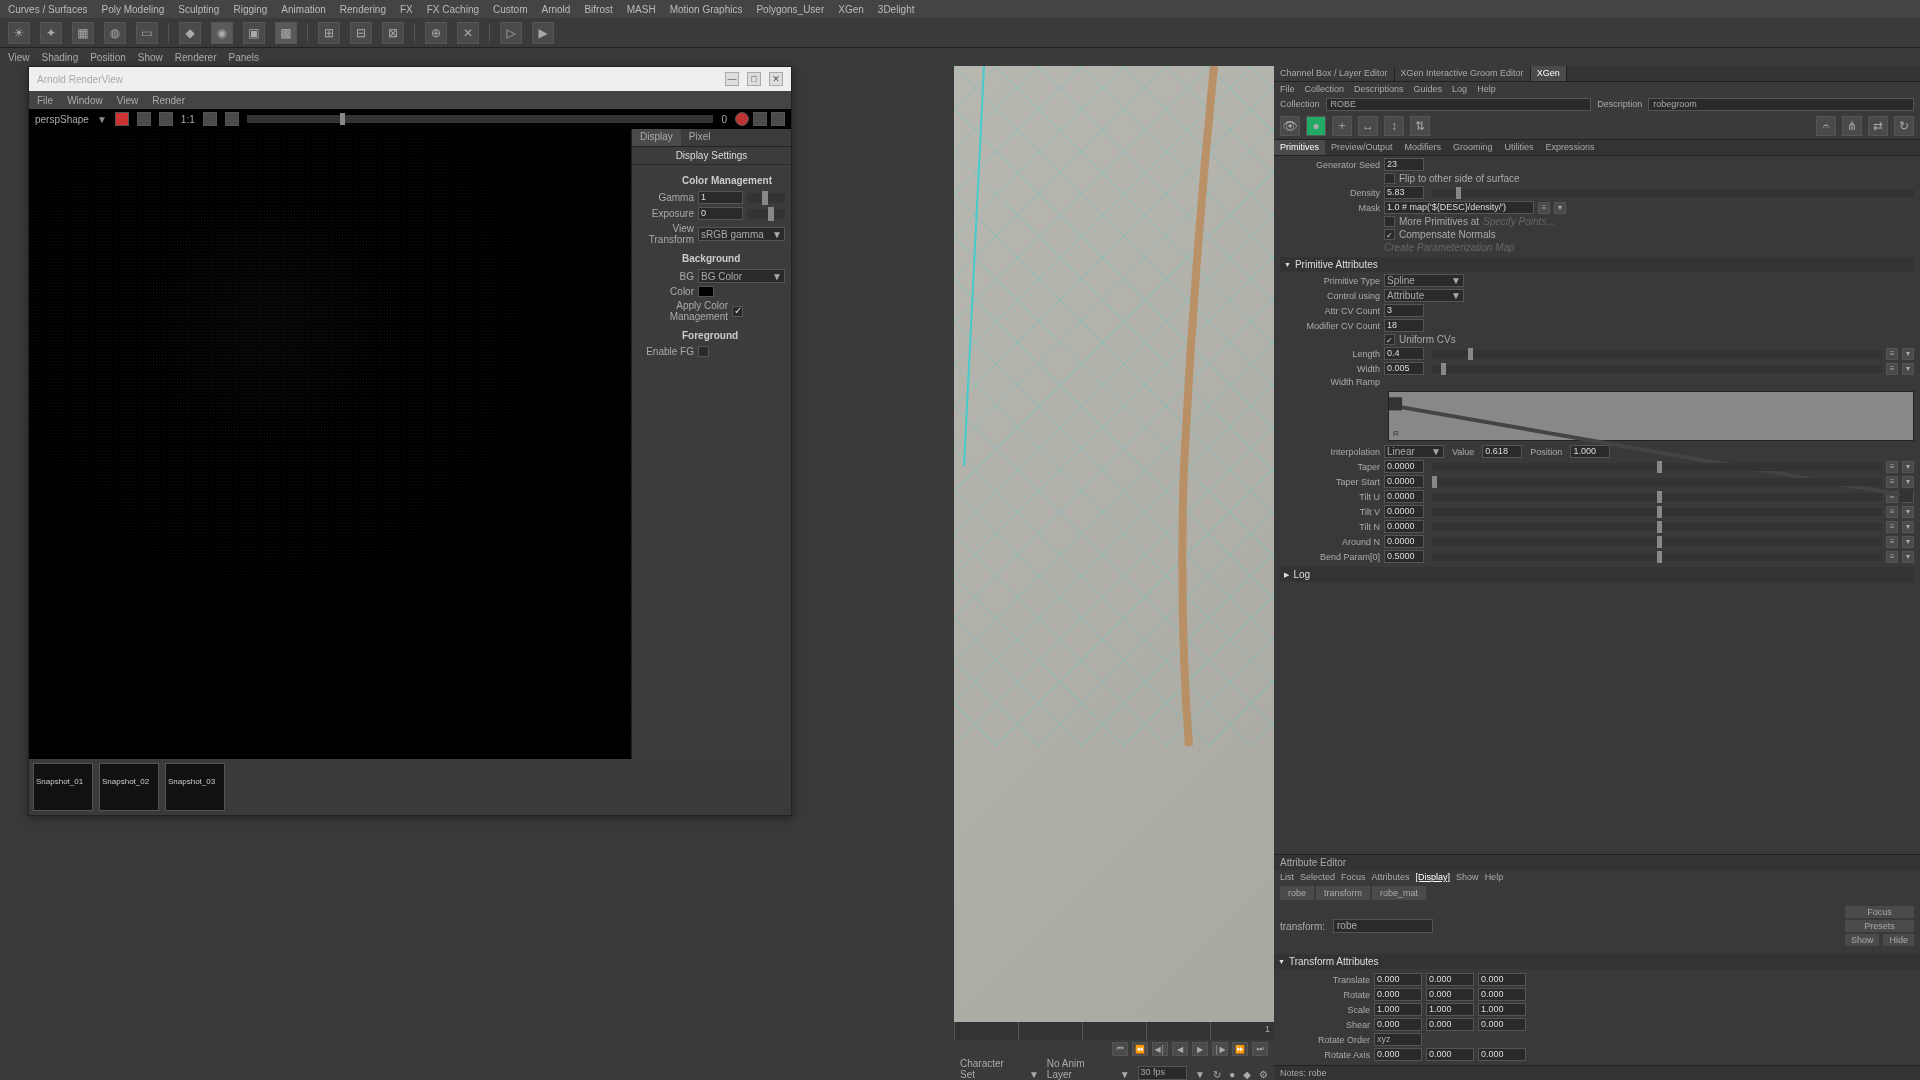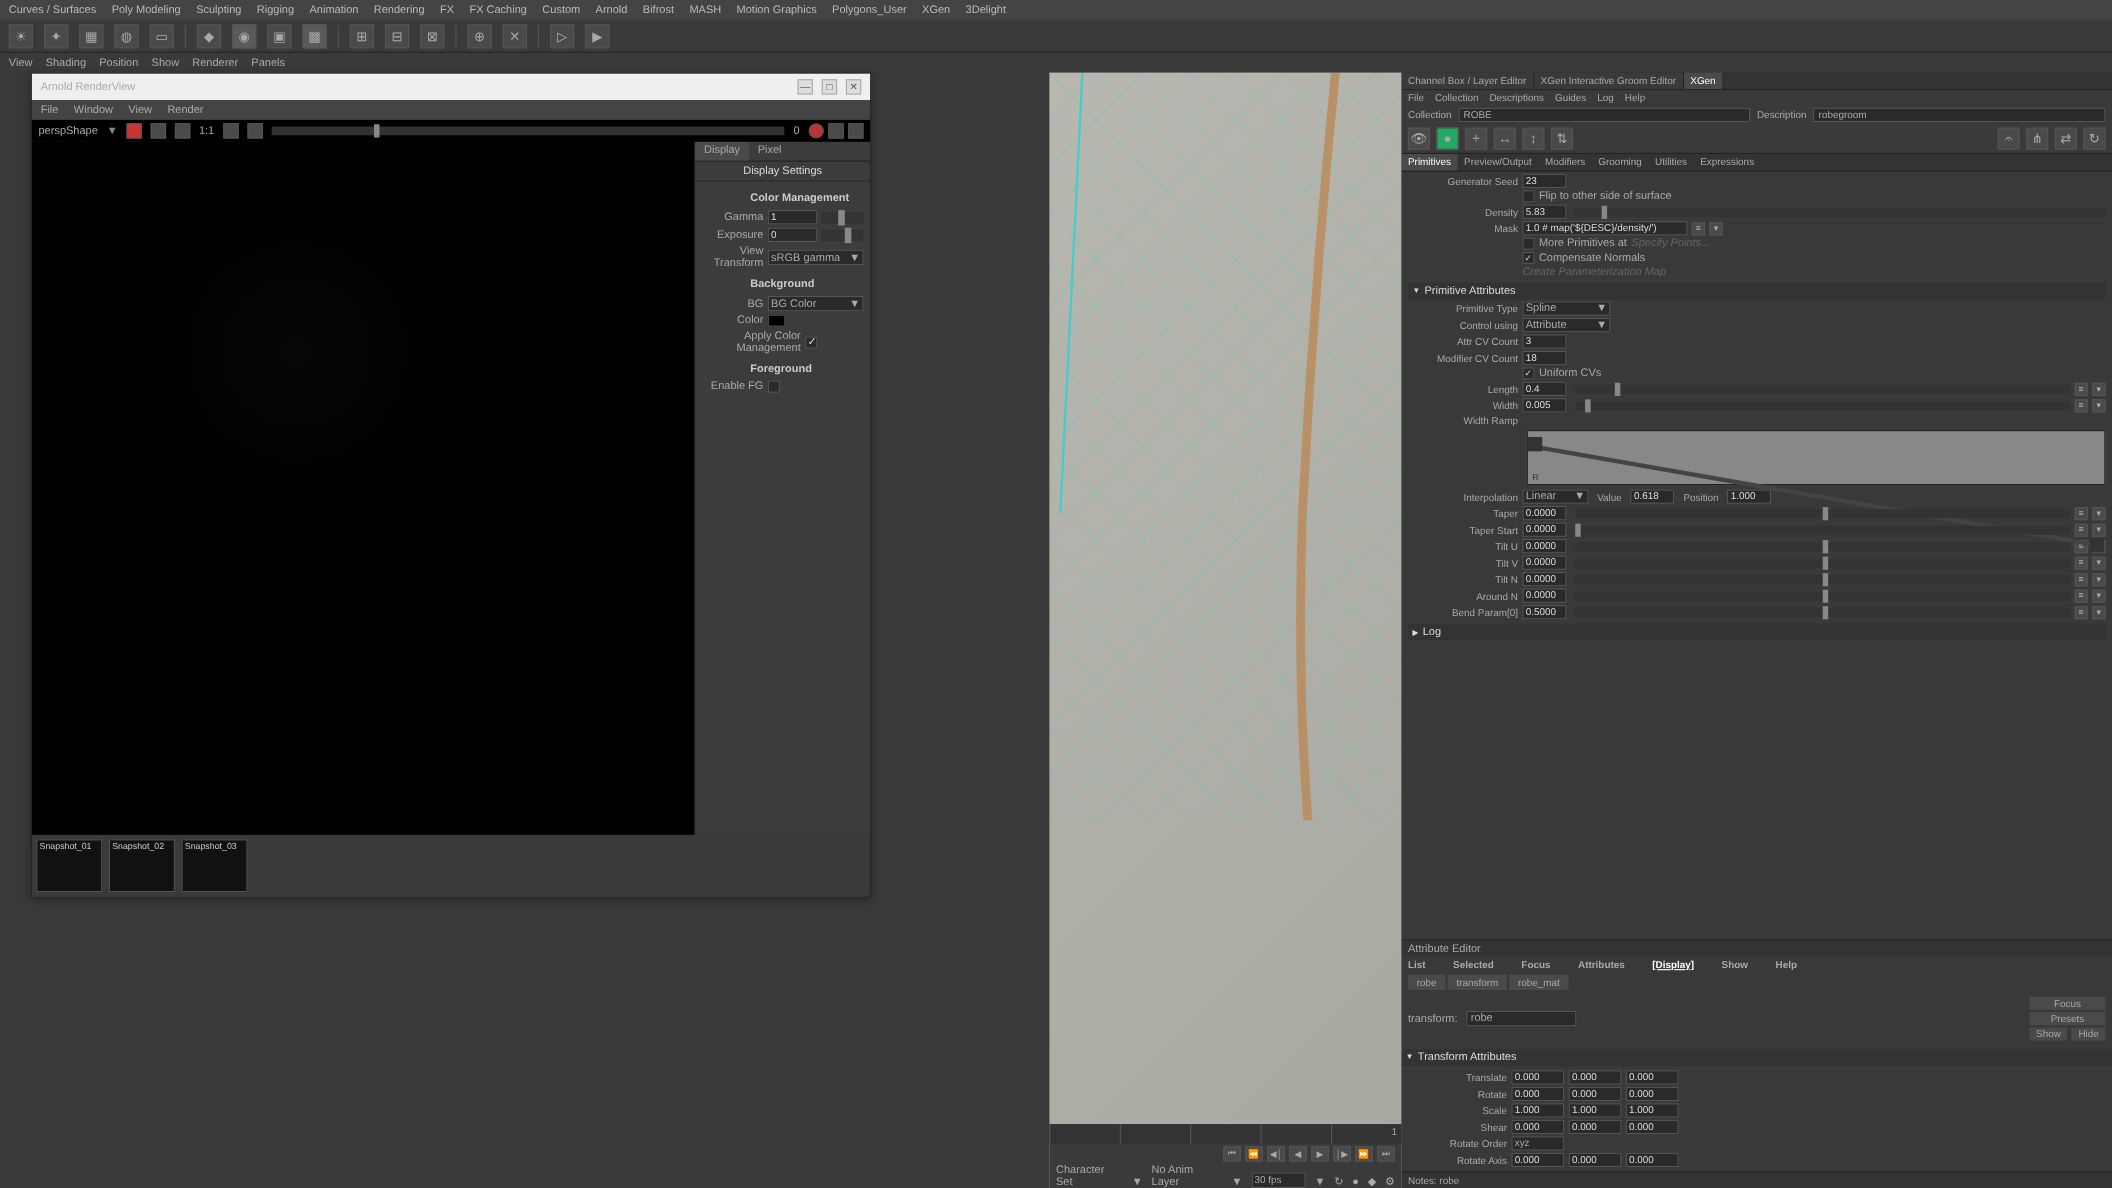--- a/index.html
+++ b/index.html
@@ -39,21 +39,21 @@
 .row{display:flex;align-items:center;gap:4px;margin:3px 0;}
 .row label{flex:0 0 56px;font-size:10px;text-align:right;color:#aaa;}
 .row .inp{background:#2a2a2a;border:1px solid #555;height:13px;flex:1;color:#ddd;padding:0 2px;font-size:9px;}
 .row .sl{flex:1;height:10px;background:#333;position:relative;}
 .row .sl .kn{position:absolute;top:-2px;width:6px;height:14px;background:#888;}
 .row .chk{width:11px;height:11px;background:#2a2a2a;border:1px solid #555;}
 .row .sel{background:#2a2a2a;border:1px solid #555;height:14px;flex:1;color:#ddd;font-size:9px;padding:0 2px;display:flex;align-items:center;justify-content:space-between;}
 .row .sw{width:16px;height:11px;background:#000;border:1px solid #555;}
 .snaps{position:absolute;bottom:0;left:0;right:0;height:56px;background:#3a3a3a;display:flex;align-items:center;gap:6px;padding:4px;}
 .snap{width:60px;height:48px;background:#111;border:1px solid #555;position:relative;}
-.snap span{position:absolute;top:1px;left:2px;font-size:8px;color:#ccc;}
+.snap span{position:absolute;top:13px;left:2px;font-size:8px;color:#ccc;}
 .viewport{position:relative;width:320px;height:100%;background:linear-gradient(135deg,#b8b8b0,#a8a8a0);overflow:hidden;}
 .viewport svg{position:absolute;inset:0;}
 .right-pane{flex:1;background:#393939;display:flex;flex-direction:column;min-width:0;}
 .rtabs{height:16px;background:#333;display:flex;border-bottom:1px solid #222;}
 .rtabs span{padding:2px 6px;font-size:9px;background:#3a3a3a;border-right:1px solid #222;}
 .rtabs span.on{background:#4a4a4a;color:#fff;}
 .rmenu{height:14px;background:#3a3a3a;display:flex;gap:10px;padding:0 6px;align-items:center;}
 .rmenu span{font-size:9px;}
 .rhdr{height:16px;background:#3a3a3a;display:flex;align-items:center;gap:6px;padding:0 6px;}
 .rhdr label{font-size:9px;}
@@ -74,21 +74,21 @@
 .prow .chk.on::after{content:"✓";color:#ddd;font-size:8px;position:relative;top:-1px;left:1px;}
 .prow .sel{background:#2a2a2a;border:1px solid #555;height:13px;width:80px;color:#ddd;font-size:9px;padding:0 2px;display:flex;align-items:center;justify-content:space-between;}
 .prow .xbtn{width:12px;height:12px;background:#4a4a4a;border:1px solid #555;font-size:8px;display:flex;align-items:center;justify-content:center;}
 .secth{background:#333;padding:2px 4px;font-size:10px;color:#ddd;display:flex;align-items:center;gap:4px;margin-top:4px;}
 .secth::before{content:"▼";font-size:7px;}
 .secth.c::before{content:"▶";}
 .ramp{height:50px;background:#888;border:1px solid #222;margin:4px 0 4px 108px;position:relative;}
 .ramp svg{position:absolute;inset:0;}
 .ae{border-top:1px solid #222;}
 .ae .hdr{background:#333;padding:2px 6px;font-size:10px;}
-.ae .mnu{display:flex;gap:25px;padding:2px 6px;font-weight:bold;}
+.ae .mnu{display:flex;gap:6px;padding:2px 6px;}
 .ae .mnu span{font-size:9px;}
 .ae .mnu span.on{color:#fff;text-decoration:underline;}
 .ae .tabs{display:flex;gap:2px;padding:2px 6px;}
 .ae .tabs span{background:#4a4a4a;padding:2px 8px;font-size:9px;}
 .ae .body{padding:4px 6px;display:flex;align-items:center;gap:8px;}
 .ae .abtns{margin-left:auto;display:flex;flex-direction:column;gap:2px;}
 .ae .abtns span{background:#4a4a4a;padding:1px 6px;font-size:9px;text-align:center;}
 .ae .abtns2{display:flex;gap:4px;}
 .tform{padding:2px 6px;}
 .tform .trow{display:flex;align-items:center;gap:4px;margin:2px 0;}

